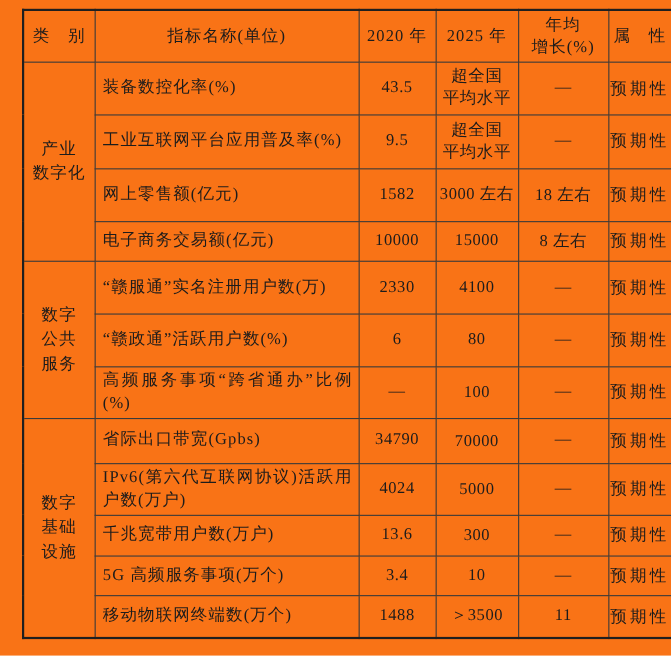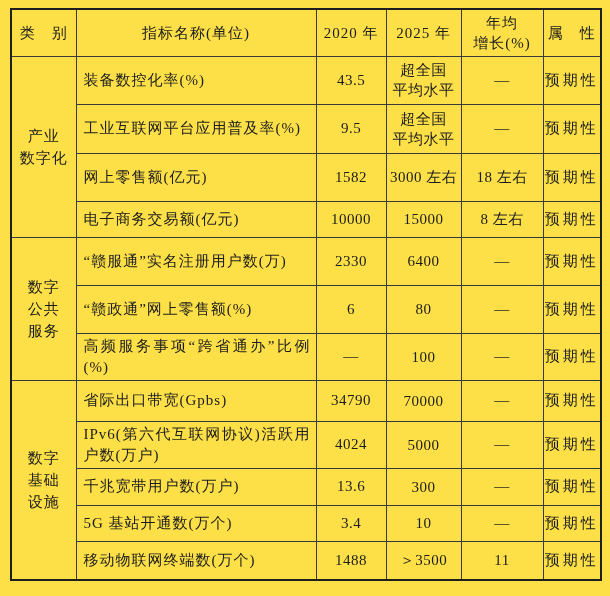--- a/index.html
+++ b/index.html
@@ -1,20 +1,20 @@
 <!DOCTYPE html>
 <html><head>
 <meta charset="utf-8">
 <style>
   html,body { margin:0; padding:0; background:#ffffff; }
   .page {
     width:610px; height:596px;
     box-sizing:border-box;
-    padding:8px 10px;
-    background:#fde047;
+    padding:8px 20px;
+    background:#f97316;
     font-family:"Liberation Serif","DejaVu Serif",serif;
     color:#1c1c1c;
   }
   table.itable {
     border-collapse:collapse;
     table-layout:fixed;
     width:590px;
     border:2px solid #1f1f1f;
   }
   .itable th, .itable td {
@@ -116,28 +116,28 @@
 
     <tr class="section-top" style="height:48px">
       <td class="cat" rowspan="3">
         <span class="line">数字</span>
         <span class="line">公共</span>
         <span class="line">服务</span>
       </td>
       <td class="ind">“赣服通”实名注册用户数(万)</td>
       <td class="num">2330</td>
       <td class="num">
-        <span class="line">6400</span>
+        <span class="line">4100</span>
       </td>
       <td class="num">—</td>
       <td class="attr">预期性</td>
     </tr>
 
     <tr style="height:48px">
-      <td class="ind">“赣政通”网上零售额(%)</td>
+      <td class="ind">“赣政通”活跃用户数(%)</td>
       <td class="num">6</td>
       <td class="num">
         <span class="line">80</span>
       </td>
       <td class="num">—</td>
       <td class="attr">预期性</td>
     </tr>
 
     <tr style="height:36px">
       <td class="ind">高频服务事项“跨省通办”比例(%)</td>
@@ -178,21 +178,21 @@
       <td class="ind">千兆宽带用户数(万户)</td>
       <td class="num">13.6</td>
       <td class="num">
         <span class="line">300</span>
       </td>
       <td class="num">—</td>
       <td class="attr">预期性</td>
     </tr>
 
     <tr style="height:36px">
-      <td class="ind">5G 基站开通数(万个)</td>
+      <td class="ind">5G 高频服务事项(万个)</td>
       <td class="num">3.4</td>
       <td class="num">
         <span class="line">10</span>
       </td>
       <td class="num">—</td>
       <td class="attr">预期性</td>
     </tr>
 
     <tr style="height:39px">
       <td class="ind">移动物联网终端数(万个)</td>

